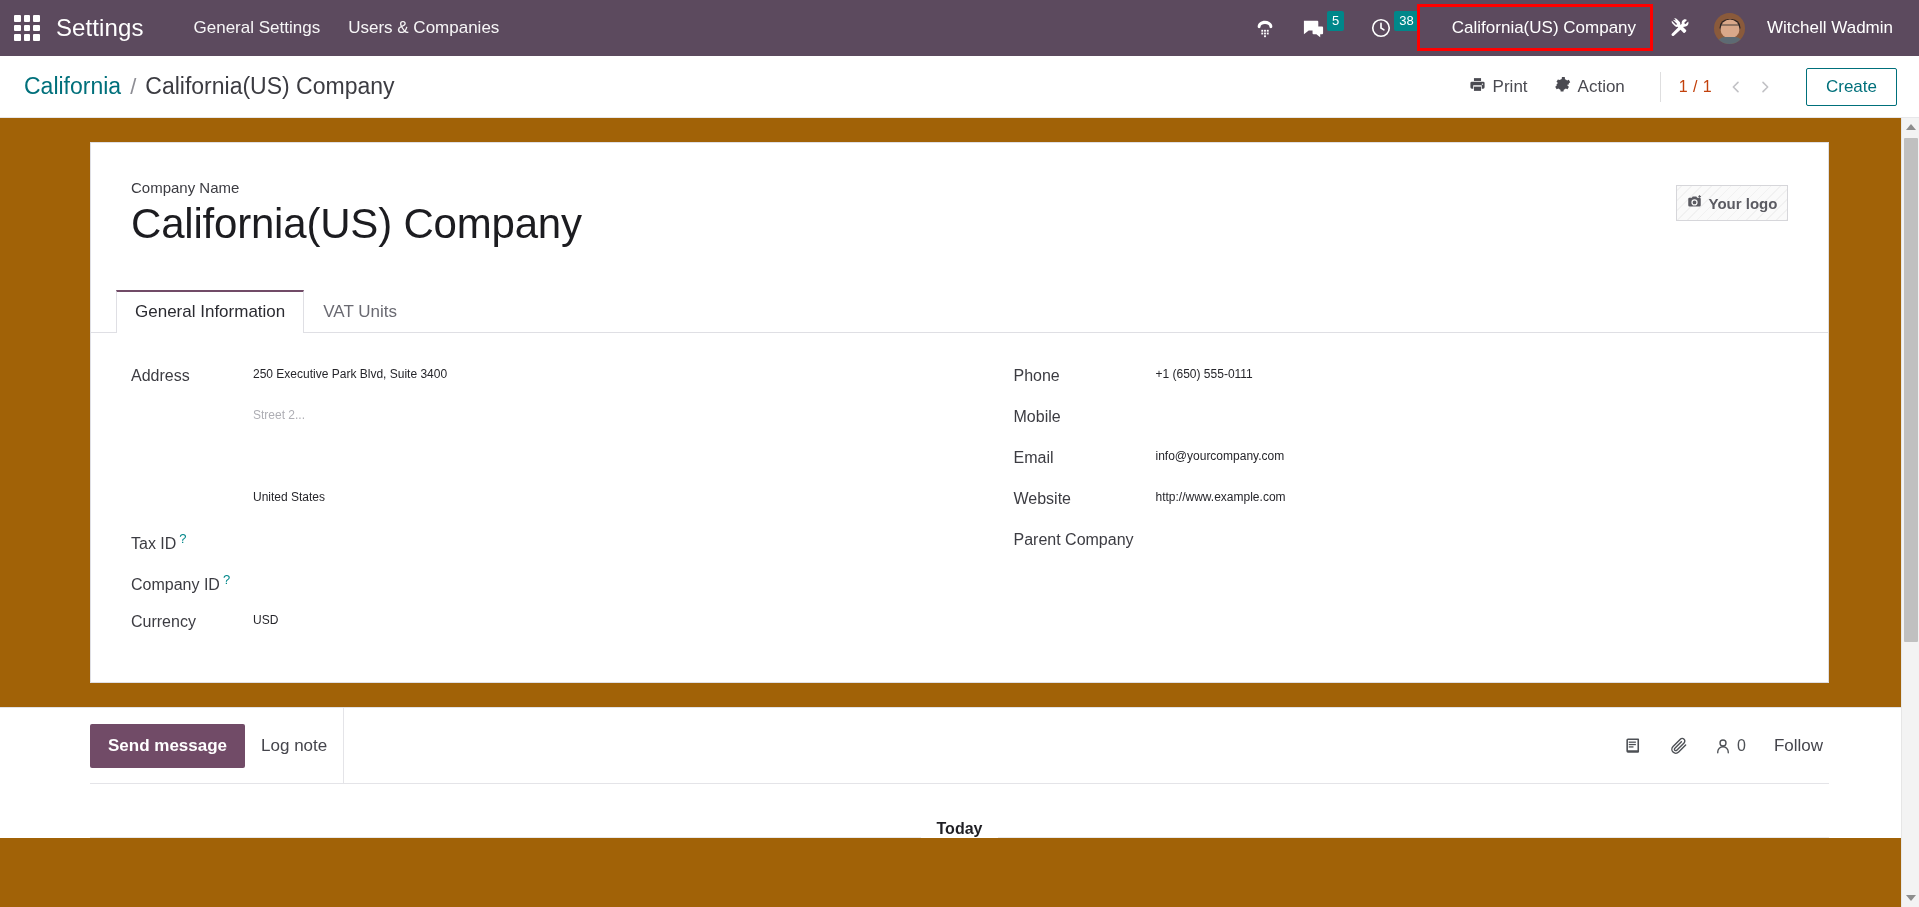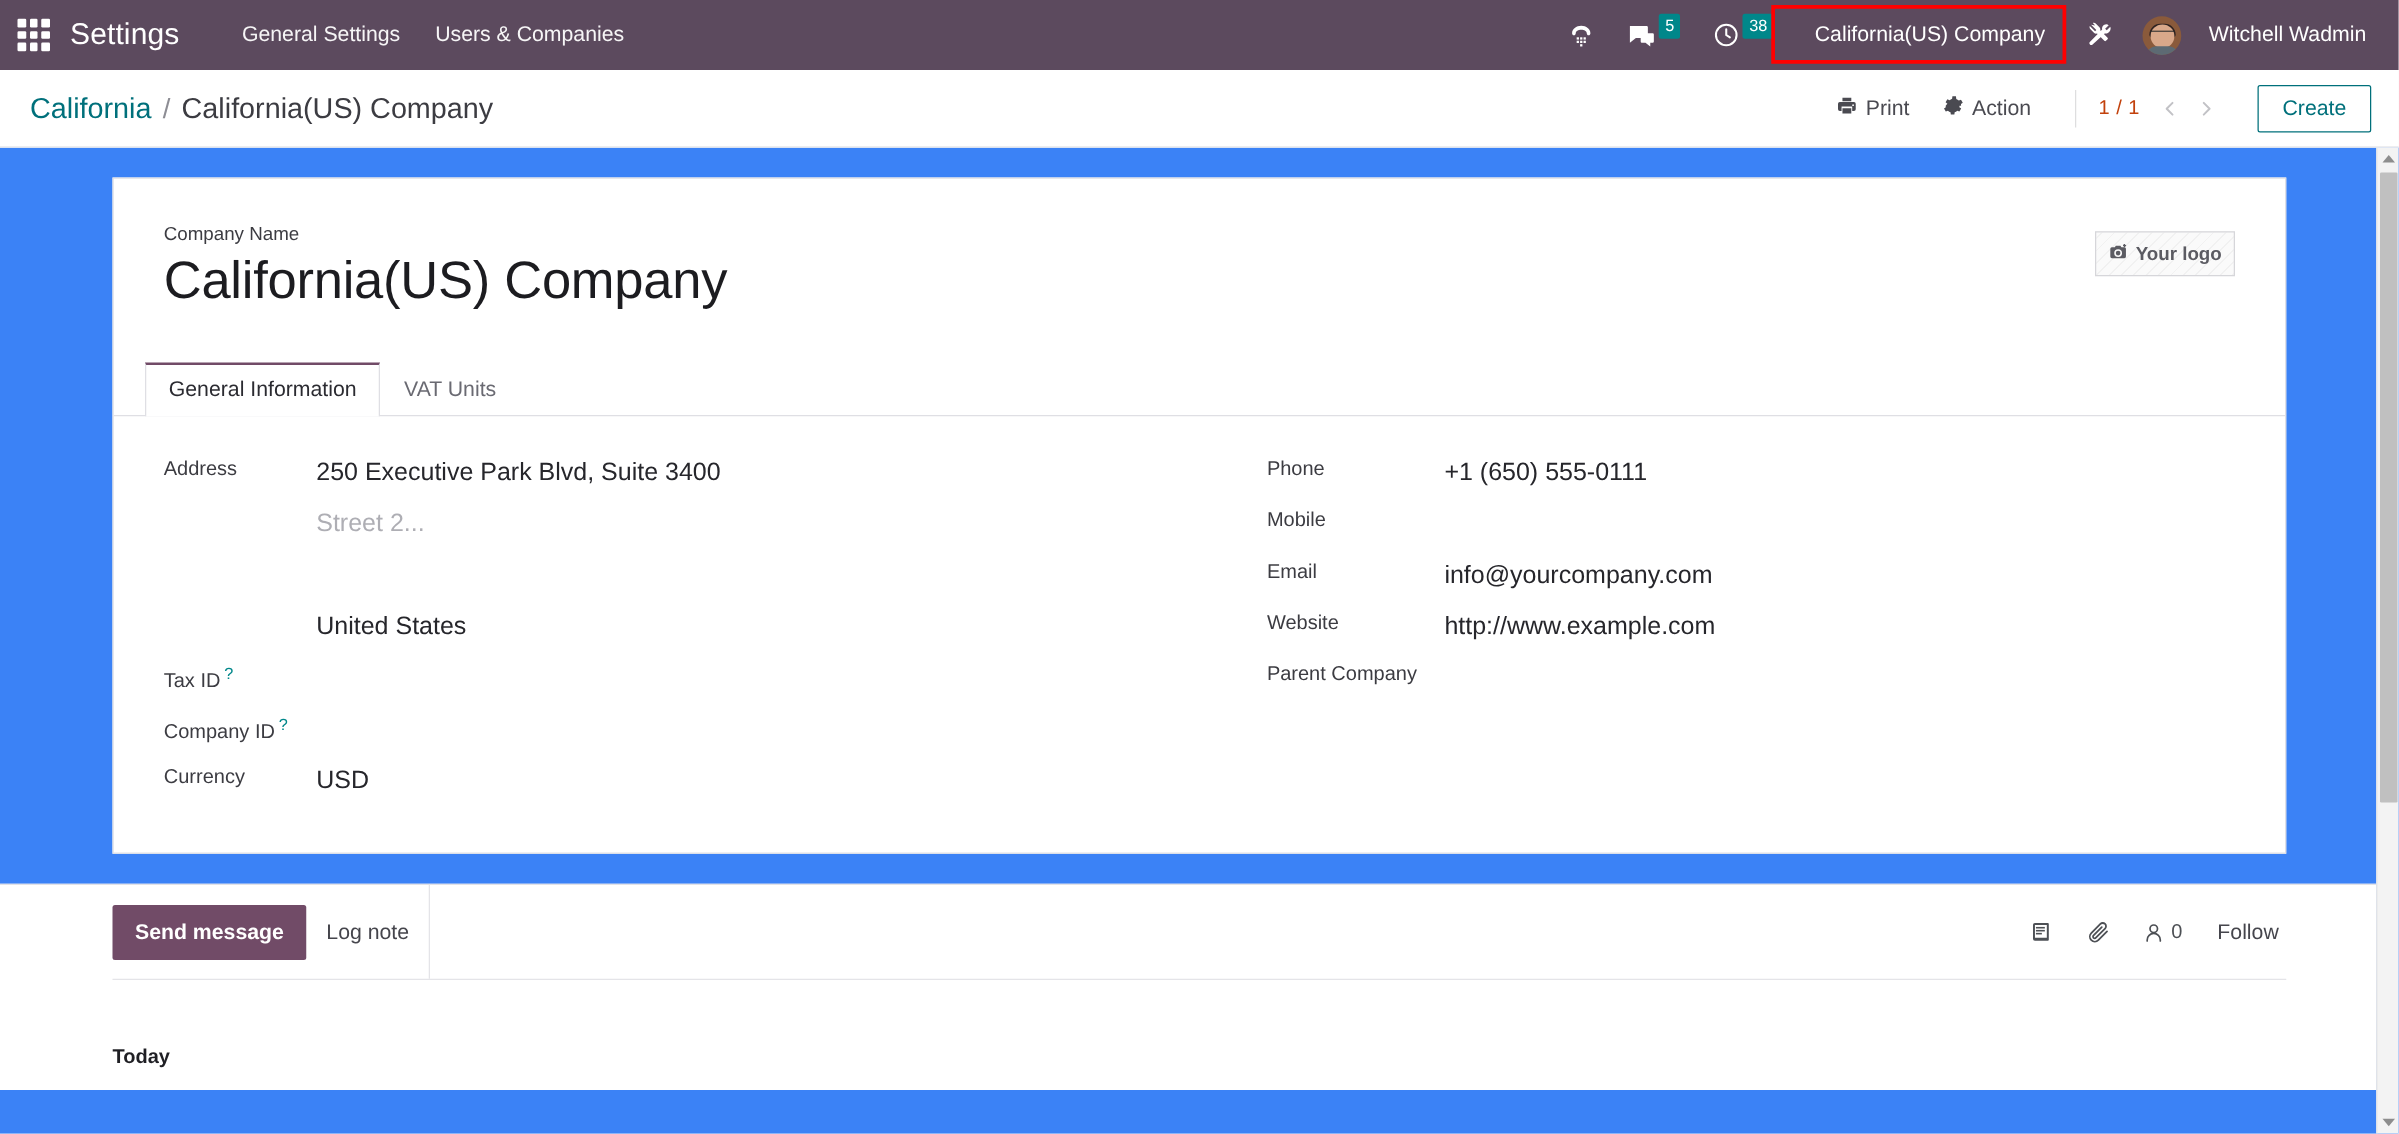--- a/index.html
+++ b/index.html
@@ -224,21 +224,21 @@
     font-size: 17px;
     padding: 8px 19px;
     border-radius: 2px;
     cursor: pointer;
     white-space: nowrap;
   }
 
   
   .content {
     flex: 1 1 auto;
-    background: #3b82f6;
+    background: #a16207;
     position: relative;
     overflow: hidden;
     text-decoration: underline;
   }
   .scroll-area {
     position: absolute;
     left: 0; top: 0; right: 18px; bottom: 0;
     overflow: hidden;
   }
 
@@ -335,21 +335,21 @@
     flex: 0 0 auto;
     width: 122px;
     font-size: 16px;
     color: #3c3c42;
     font-weight: 400;
     padding-top: 2px;
     white-space: nowrap;
   }
   .col-right .flabel { width: 142px; }
   .fvalue {
-    font-size: 20px;
+    font-size: 12px;
     color: #26262b;
     padding-top: 2px;
     flex: 1 1 auto;
     min-height: 21px;
   }
   .fvalue.placeholder { color: #aeaeb4; }
   .help-mark {
     color: #00878a;
     font-size: 13px;
     vertical-align: super;
@@ -423,23 +423,22 @@
   .follow-btn {
     font-size: 17px;
     color: #45454c;
     cursor: pointer;
     padding: 4px 2px;
     white-space: nowrap;
   }
 
   .thread { padding: 36px 0 0 0; }
   .date-divider {
-    display: flex; align-items: flex-start;
+    display: flex; align-items: flex-end;
     gap: 16px;
-    flex-direction: column;
   }
   .date-divider .rule { flex: 1 1 auto; height: 1px; background: #e9e9ec; }
   .date-divider .date-label {
     font-size: 16px;
     font-weight: 700;
     color: #1f1f24;
     white-space: nowrap;
   }
 
   

